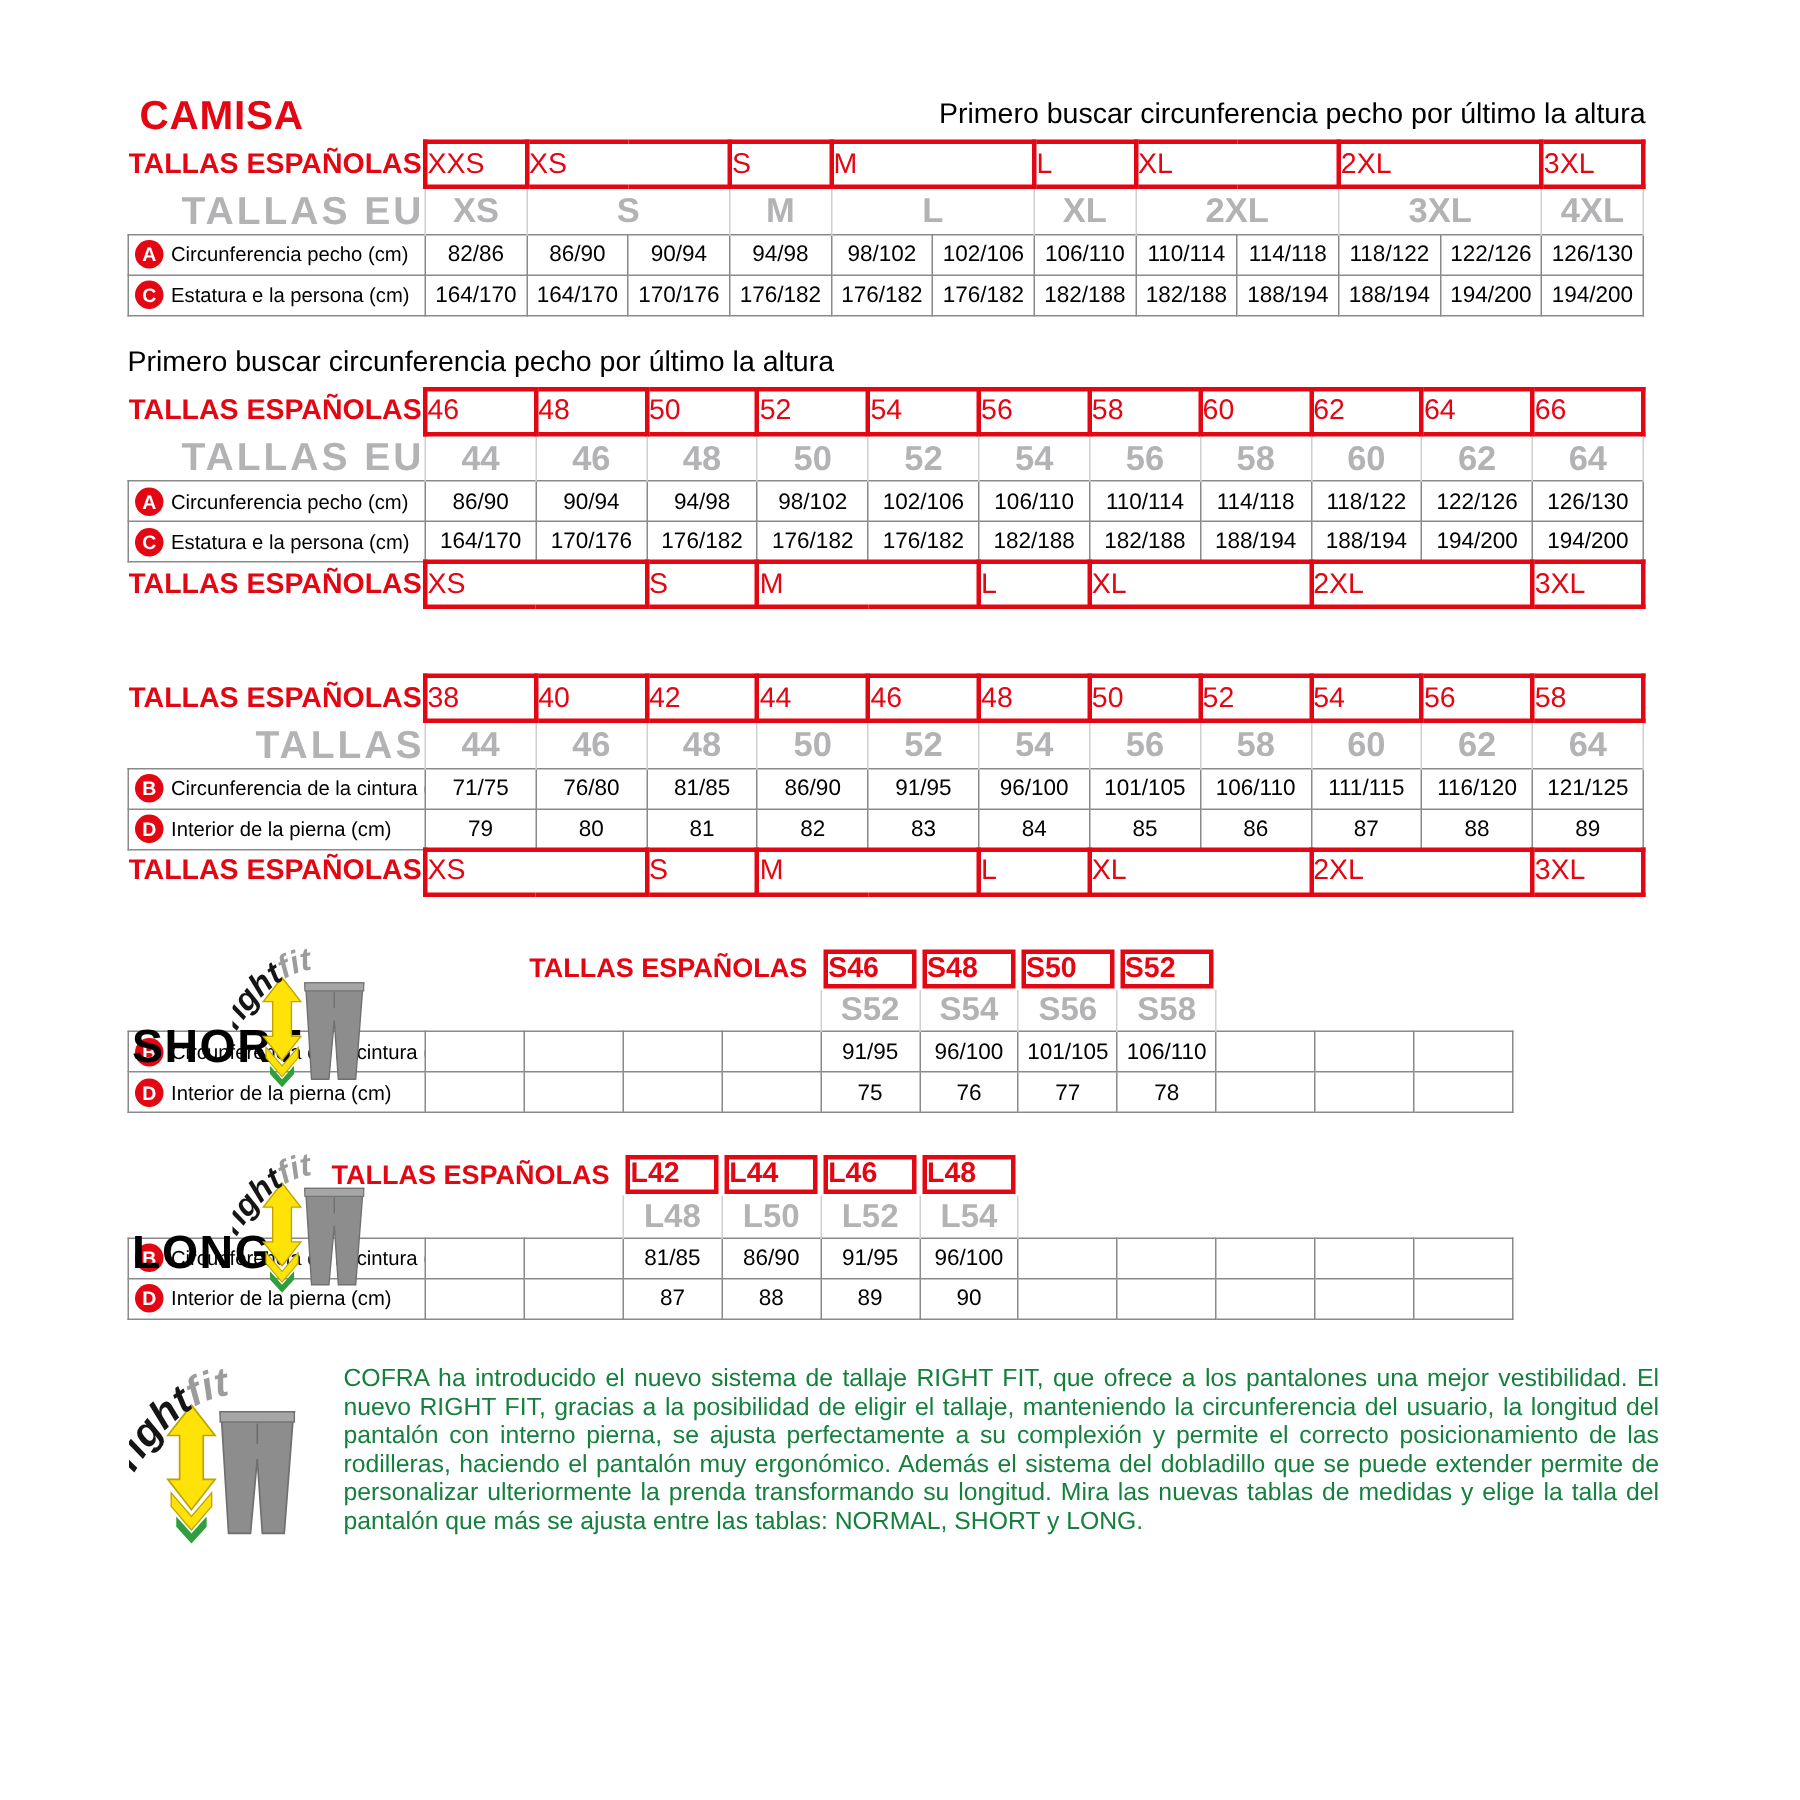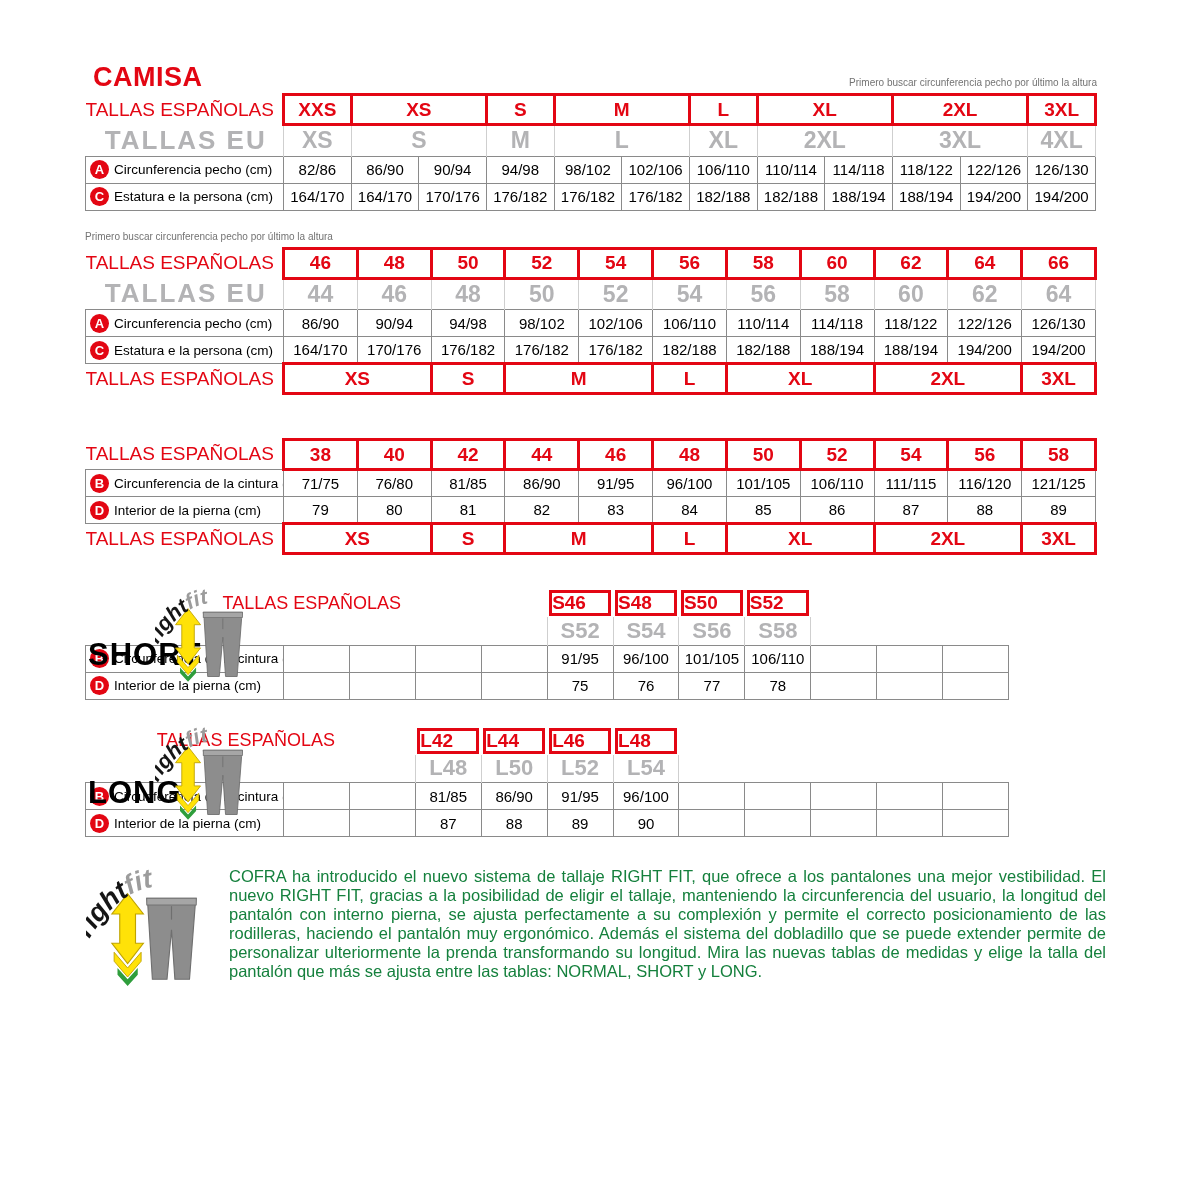--- a/index.html
+++ b/index.html
@@ -13,30 +13,30 @@
     --red: #e30613;
     --gray: #b3b3b5;
     --bdark: #8a8a8a;
     --blight: #cfcfcf;
   }
 
   
   .sec { margin-left: 85px; width: 1012px; }
   .sec-head { display: flex; justify-content: space-between; align-items: flex-end; margin-bottom: 3px; gap: 12px; }
   .title { margin: 0; padding-left: 8px; color: var(--red); font-size: 27px; font-weight: bold; letter-spacing: .5px; line-height: 26px; }
-  .note { font-size: 10px; color: #737373; padding-bottom: 2px; }
+  .note { font-size: 19px; color: #000000; padding-bottom: 2px; }
 
   
   table.size-table { border-collapse: collapse; table-layout: fixed; width: 1012px; }
   table.size-table td { padding: 0; overflow: hidden; white-space: nowrap; }
   tr.r-es { height: 30px; }
-  td.rowlbl { border: none; color: var(--red); font-weight: normal; font-size: 19px; text-align: center; padding-right: 9px !important; }
-  td.rc { border: 3px solid var(--red); color: var(--red); font-weight: bold; font-size: 19px; text-align: center; }
+  td.rowlbl { border: none; color: var(--red); font-weight: bold; font-size: 19px; text-align: right; padding-right: 9px !important; }
+  td.rc { border: 3px solid var(--red); color: var(--red); font-weight: normal; font-size: 19px; }
   tr.r-eu { height: 31px; }
-  td.graylbl { border: none; color: var(--gray); font-weight: bold; font-size: 26px; letter-spacing: 2px; text-align: center; padding-left: 3px !important; margin-top: 16px; }
+  td.graylbl { border: none; color: var(--gray); font-weight: bold; font-size: 26px; letter-spacing: 2px; text-align: right; padding-left: 3px !important; margin-top: 16px; }
   td.gc { border-left: 1px solid var(--blight); border-right: 1px solid var(--blight); color: var(--gray); font-weight: bold; font-size: 23px; text-align: center; }
   tr.r-data { height: 27px; }
   td.dc { border: 1px solid var(--bdark); font-size: 15px; color: #000; text-align: center; }
   td.datalbl { border: 1px solid var(--bdark); font-size: 13.5px; color: #000; text-align: left; padding-left: 3px !important; }
   .badge {
     display: inline-block; width: 19px; height: 19px; border-radius: 50%;
     background: var(--red); color: #fff; font-weight: bold; font-size: 13px;
     line-height: 19px; text-align: center; margin: 0 5px 0 1px; vertical-align: middle;
   }
   .dlbl { vertical-align: middle; }
@@ -268,20 +268,34 @@
             <td class="rc" colspan="1">42</td>
             <td class="rc" colspan="1">44</td>
             <td class="rc" colspan="1">46</td>
             <td class="rc" colspan="1">48</td>
             <td class="rc" colspan="1">50</td>
             <td class="rc" colspan="1">52</td>
             <td class="rc" colspan="1">54</td>
             <td class="rc" colspan="1">56</td>
             <td class="rc" colspan="1">58</td>
           </tr>
+          <tr class="r-eu">
+            <td class="graylbl">TALLAS</td>
+            <td class="gc" colspan="1">44</td>
+            <td class="gc" colspan="1">46</td>
+            <td class="gc" colspan="1">48</td>
+            <td class="gc" colspan="1">50</td>
+            <td class="gc" colspan="1">52</td>
+            <td class="gc" colspan="1">54</td>
+            <td class="gc" colspan="1">56</td>
+            <td class="gc" colspan="1">58</td>
+            <td class="gc" colspan="1">60</td>
+            <td class="gc" colspan="1">62</td>
+            <td class="gc" colspan="1">64</td>
+          </tr>
           <tr class="r-data">
             <td class="datalbl"><span class="badge">B</span><span class="dlbl">Circunferencia de la cintura (cm)</span></td>
             <td class="dc">71/75</td>
             <td class="dc">76/80</td>
             <td class="dc">81/85</td>
             <td class="dc">86/90</td>
             <td class="dc">91/95</td>
             <td class="dc">96/100</td>
             <td class="dc">101/105</td>
             <td class="dc">106/110</td>

